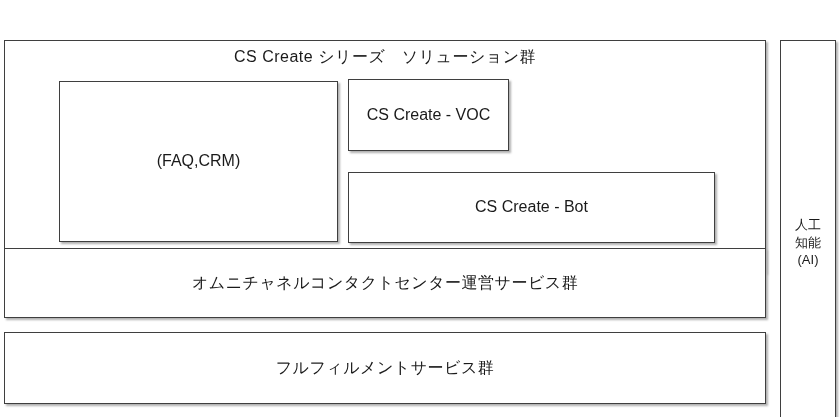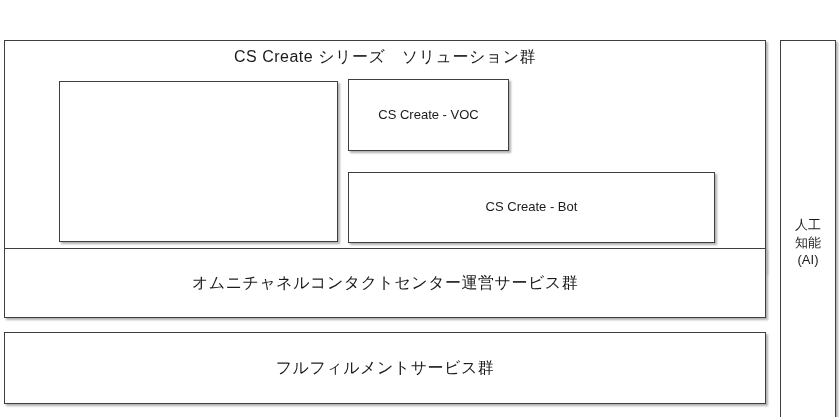--- a/index.html
+++ b/index.html
@@ -46,21 +46,21 @@
     font-size:16px;
     letter-spacing:0.5px;
     white-space:pre;
   }
   
   .knowledge-box{ left:54px;  top:40px;  width:279px; height:161px; }
   .voc-box      { left:343px; top:38px;  width:161px; height:72px;  }
   .chat-box     { left:512px; top:38px;  width:198px; height:72px;  }
   .bot-box      { left:343px; top:131px; width:367px; height:71px;  }
   .inner-label{
-    font-size:13px;
+    font-size:16px;
     line-height:1.3;
   }
   
   .omnichannel-box{ left:4px; top:248px; width:762px; height:70px; }
   .fulfillment-box{ left:4px; top:332px; width:762px; height:72px; }
   .band-label{
     font-size:16px;
     letter-spacing:0.5px;
   }
   
@@ -73,20 +73,21 @@
 </head>
 <body>
 
 <div class="stage">
 
   <div class="box group-box">
     <div class="group-title">CS Create シリーズ　ソリューション群</div>
 
     <div class="box center knowledge-box">
       <div class="inner-label">
+        <div>(FAQ,CRM)</div>
       </div>
     </div>
 
     <div class="box center voc-box">
       <div class="inner-label">CS Create - VOC</div>
     </div>
 
 
     <div class="box center bot-box">
       <div class="inner-label">CS Create - Bot</div>

